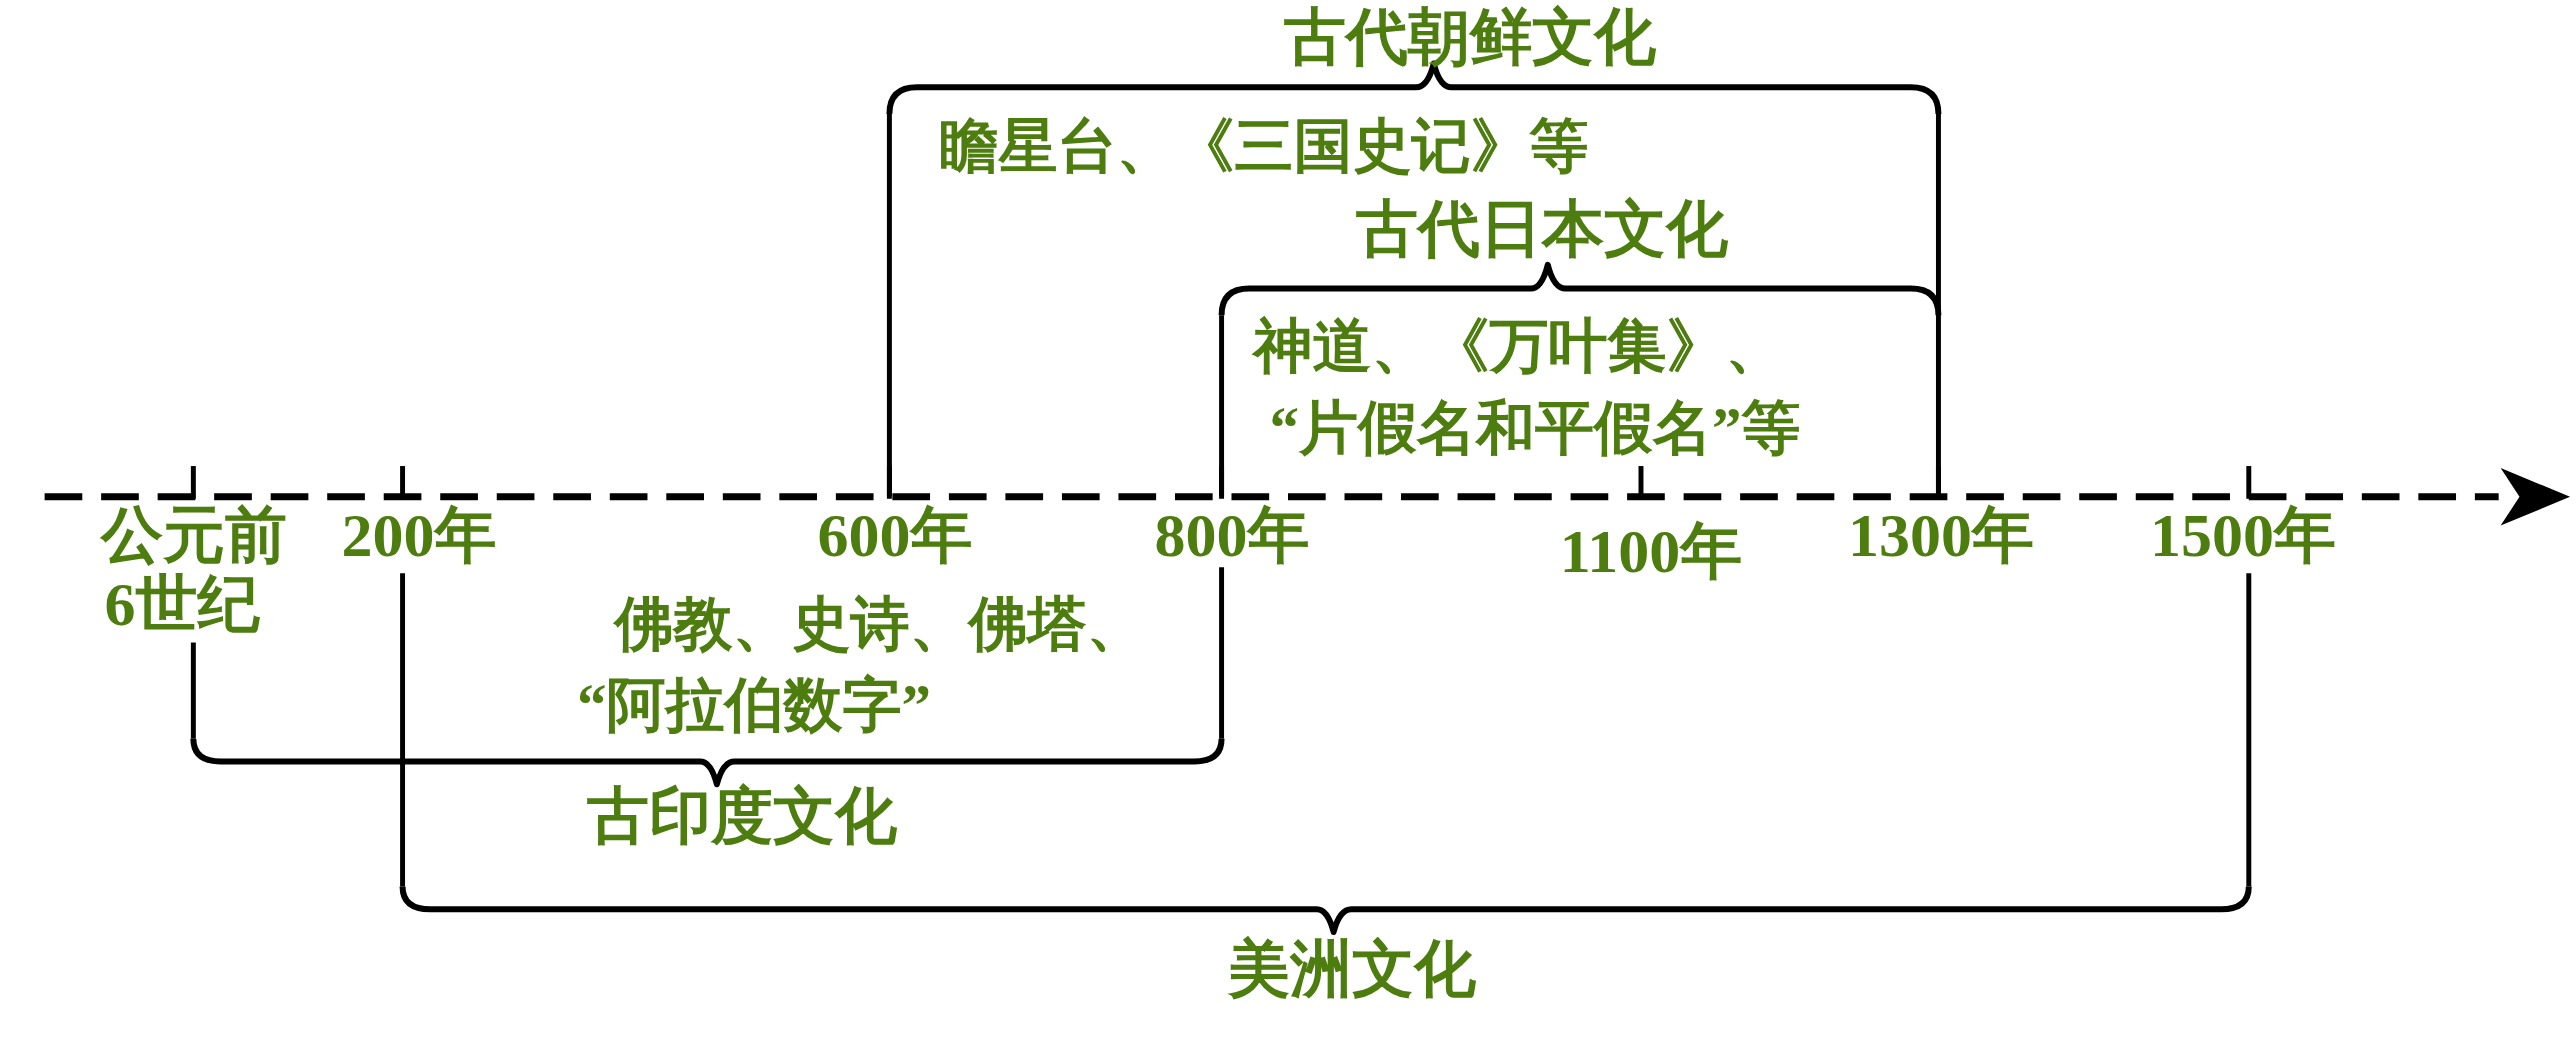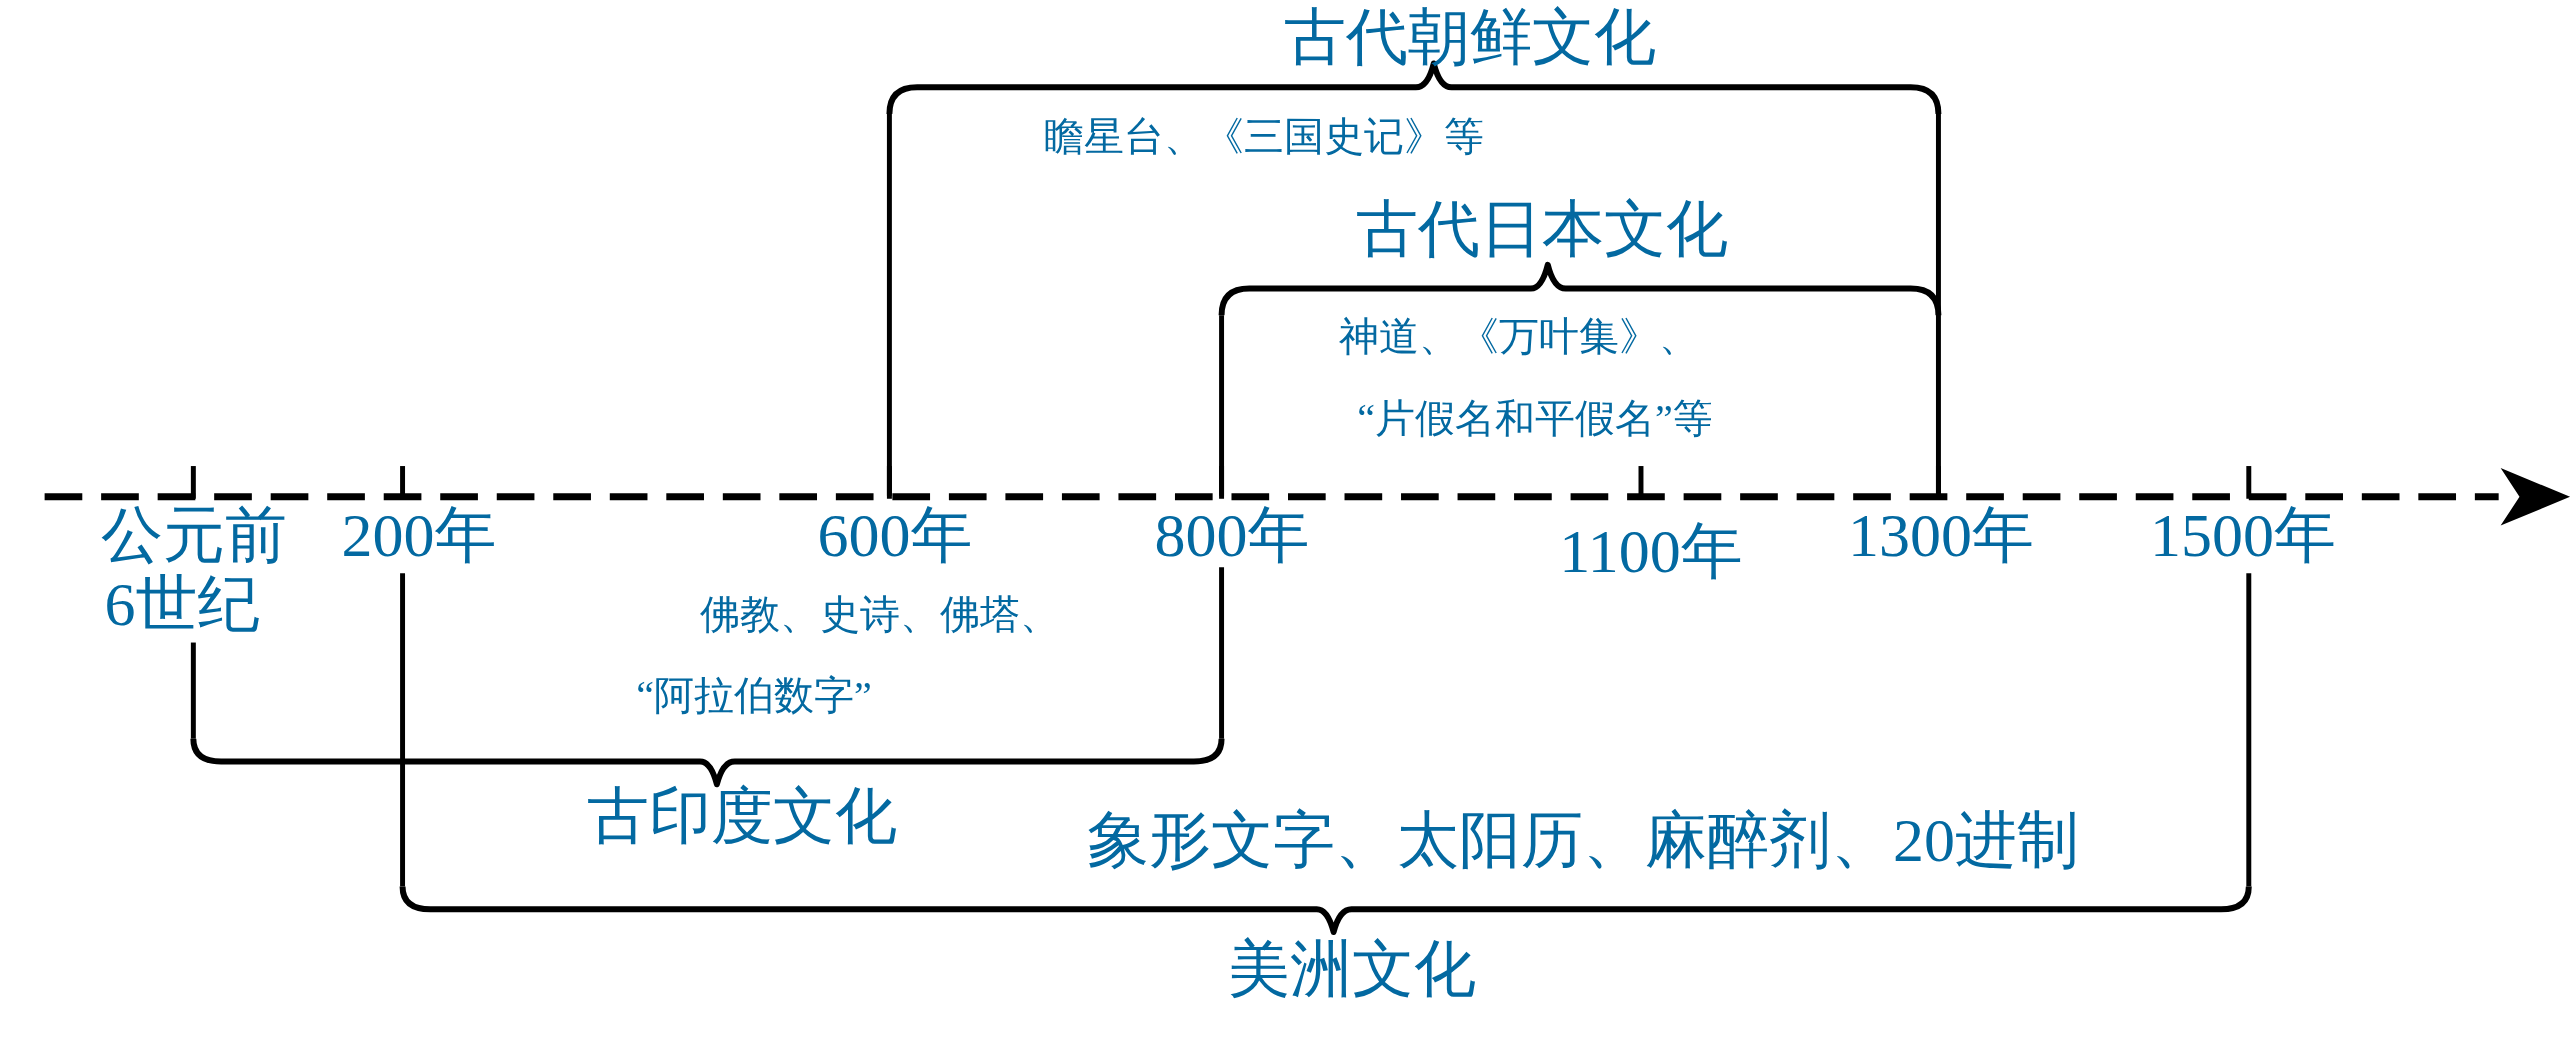--- a/index.html
+++ b/index.html
@@ -9,26 +9,26 @@
     background:#ffffff;
     overflow:hidden;
     font-family:"Liberation Serif","DejaVu Serif",serif;
     color:#000;
   }
   #strokes{position:absolute;left:0;top:0;width:2576px;height:1059px;}
   .txt{
     position:absolute;
     transform:translateX(-50%);
     white-space:nowrap;
-    font-weight:400;
+    font-weight:700;
     line-height:1;
-    color:#0369a1;
+    color:#4d7c0f;
   }
   .fs-title{font-size:62px;}
-  .fs-desc{font-size:40px;}
+  .fs-desc{font-size:59px;}
   .fs-year{font-size:62px;}
 </style>
 </head>
 <body>
 
 <div id="canvas">
 
   <svg id="strokes" viewBox="0 0 2598 1068">
 
     <line x1="45" y1="501" x2="2520" y2="501" stroke="#000" stroke-width="7" stroke-dasharray="38 19"></line>
@@ -90,18 +90,17 @@
   <div class="txt fs-year" style="left:1941px; top:504px;">1300年</div>
 
   <div class="txt fs-year" style="left:2243px; top:504px;">1500年</div>
 
   <div class="txt fs-desc" style="left:880px; top:595px;">佛教、史诗、佛塔、</div>
 
   <div class="txt fs-desc" style="left:754px; top:676px;">“阿拉伯数字”</div>
 
   <div class="txt fs-title" style="left:742px; top:785px;">古印度文化</div>
 
-  <div class="txt fs-title" style="left:1583px; top:809px;">象形文字、太阳历、麻醉剂、20进制</div>
 
   <div class="txt fs-title" style="left:1352px; top:938px;">美洲文化</div>
 
 </div>
 
 
 </body></html>

